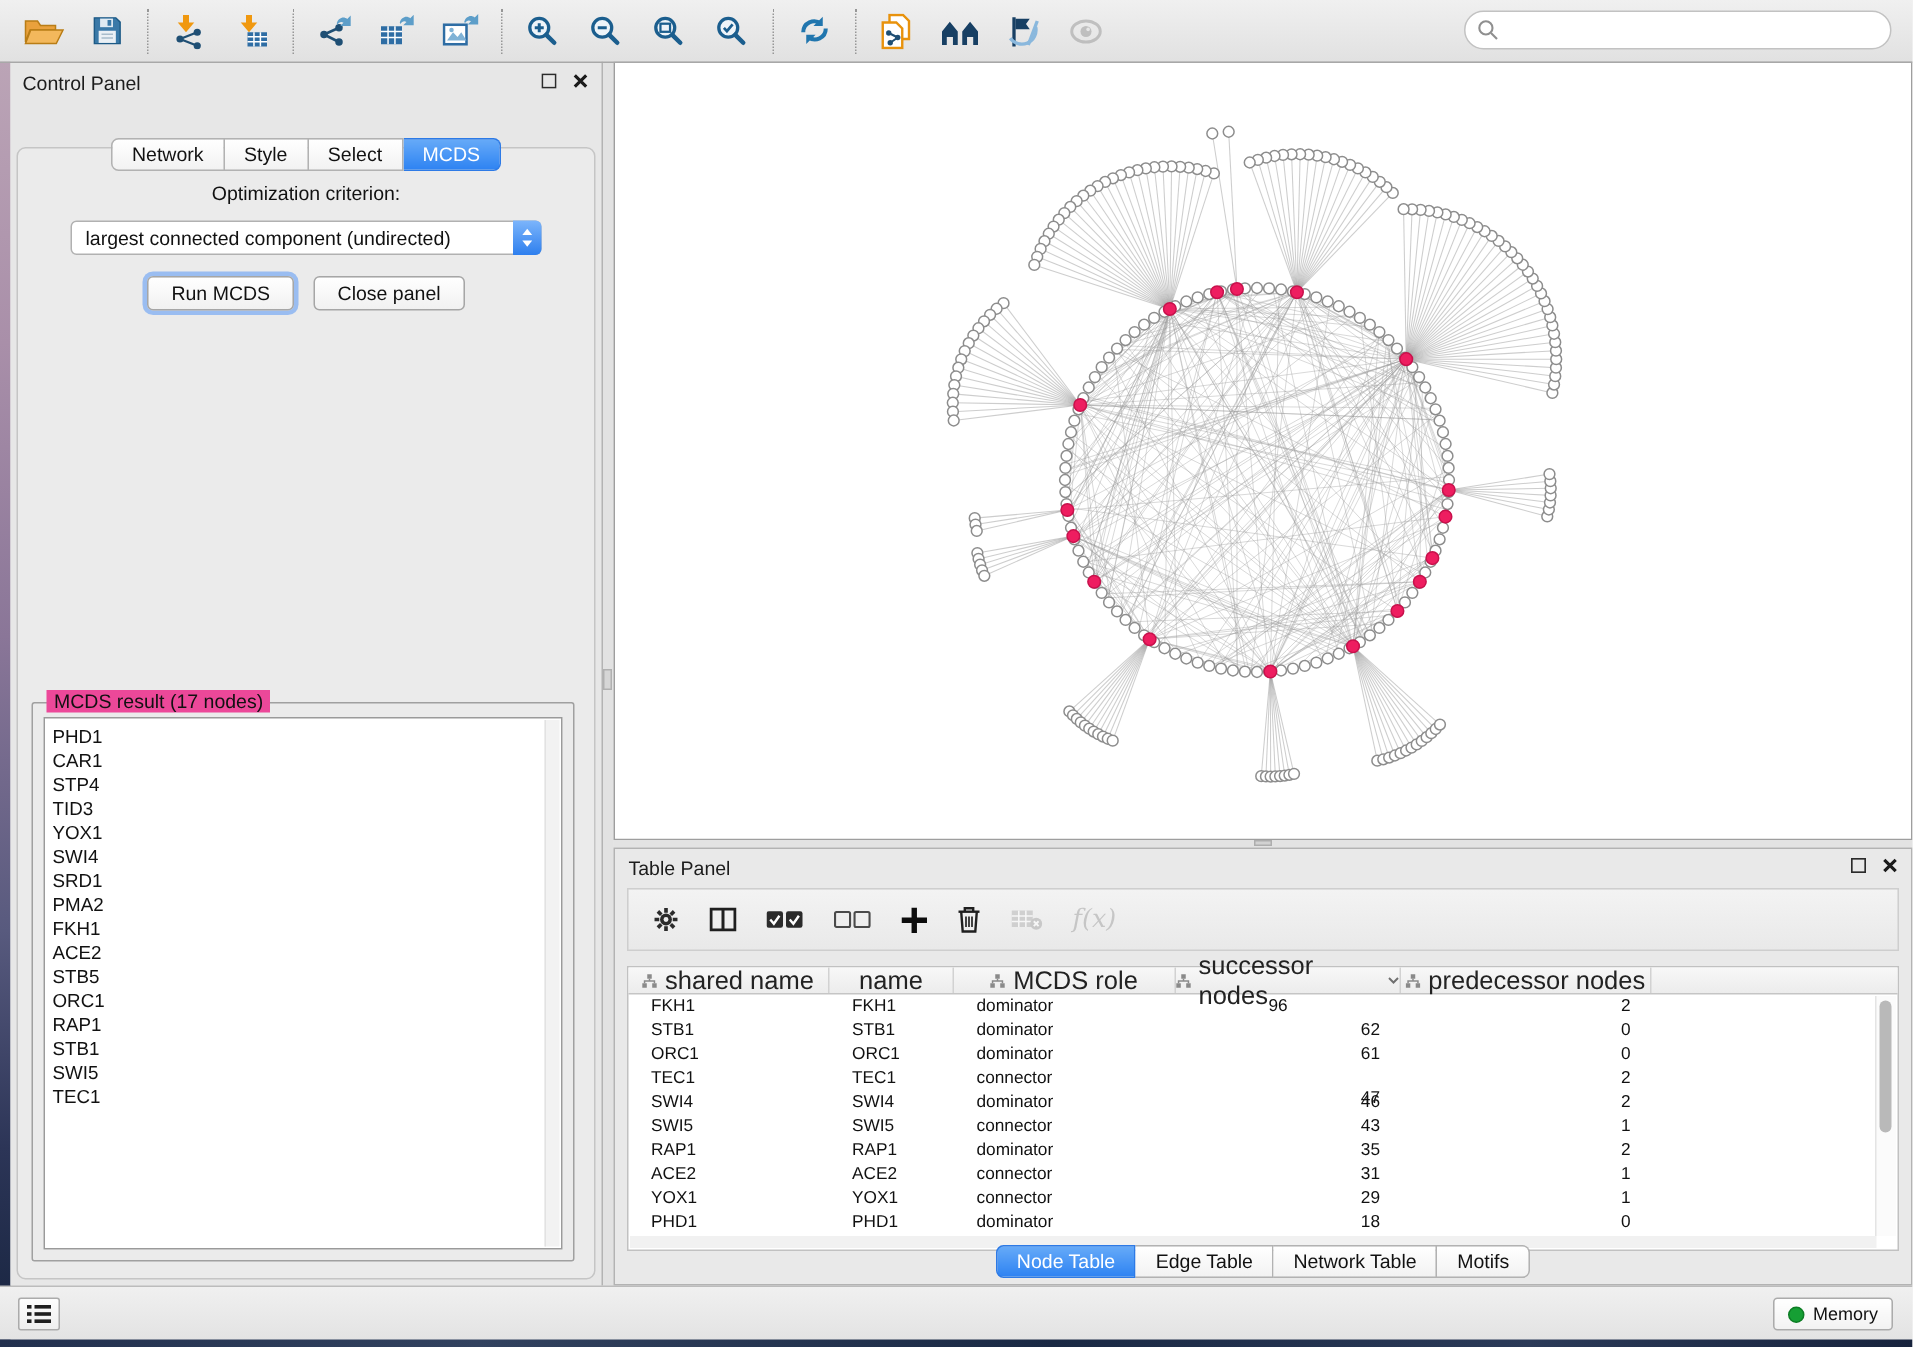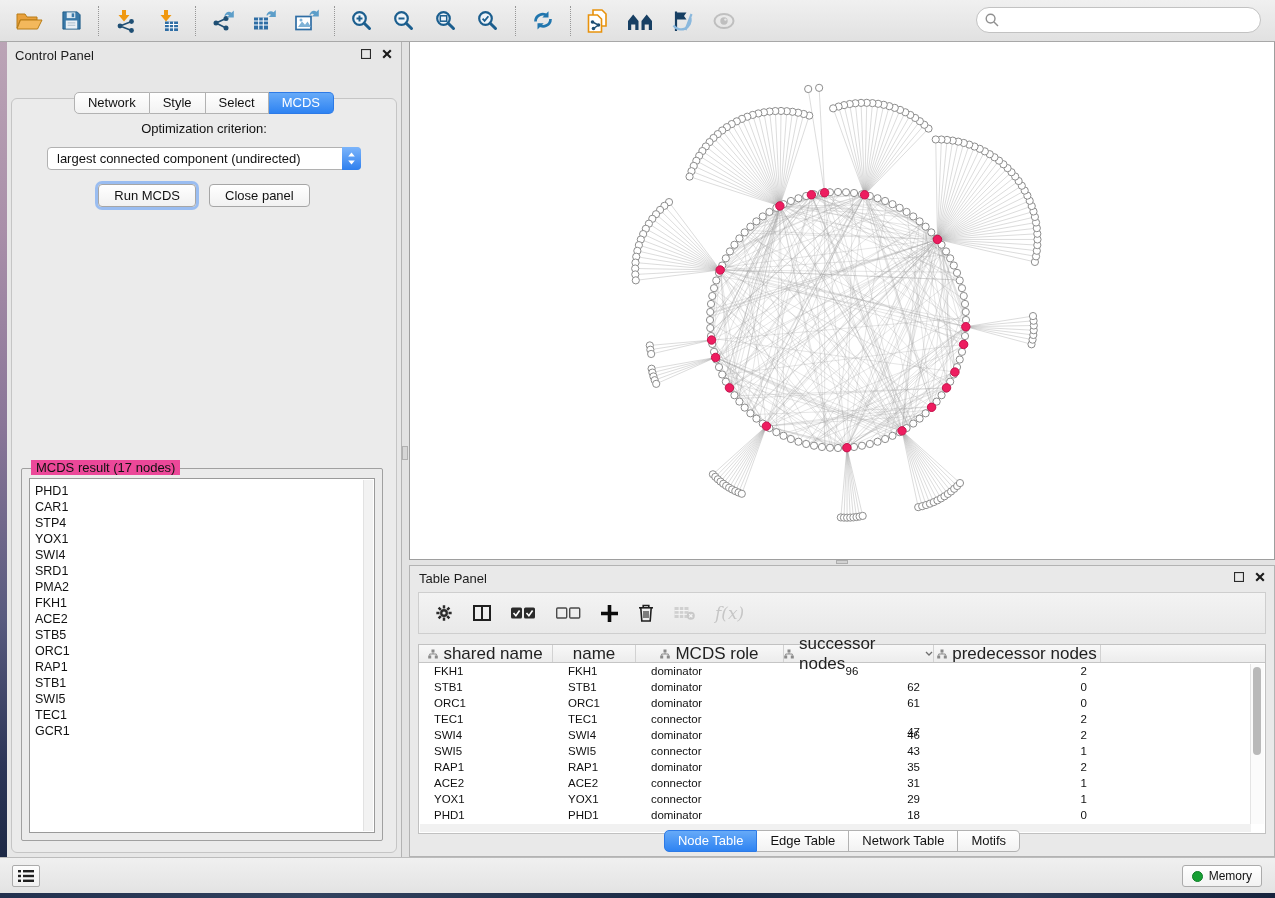--- a/index.html
+++ b/index.html
@@ -342,33 +342,33 @@
         <button class="btn focus">Run MCDS</button>
         <button class="btn">Close panel</button>
       </div>
       <div class="group-box">
         <span class="legend">MCDS result (17 nodes)</span>
         <div class="result-list" id="result-list">
 
         <div class="result-item">PHD1</div>
             <div class="result-item">CAR1</div>
             <div class="result-item">STP4</div>
+            <div class="result-item">TID3</div>
             <div class="result-item">YOX1</div>
             <div class="result-item">SWI4</div>
             <div class="result-item">SRD1</div>
             <div class="result-item">PMA2</div>
             <div class="result-item">FKH1</div>
             <div class="result-item">ACE2</div>
             <div class="result-item">STB5</div>
             <div class="result-item">ORC1</div>
             <div class="result-item">RAP1</div>
             <div class="result-item">STB1</div>
             <div class="result-item">SWI5</div>
             <div class="result-item">TEC1</div>
-            <div class="result-item">GCR1</div>
             <div class="list-scroll"></div>
           </div>
       </div>
     </div>
   </div>
 
   <div class="v-splitter">
       <div class="v-handle"></div>
     </div>
 

